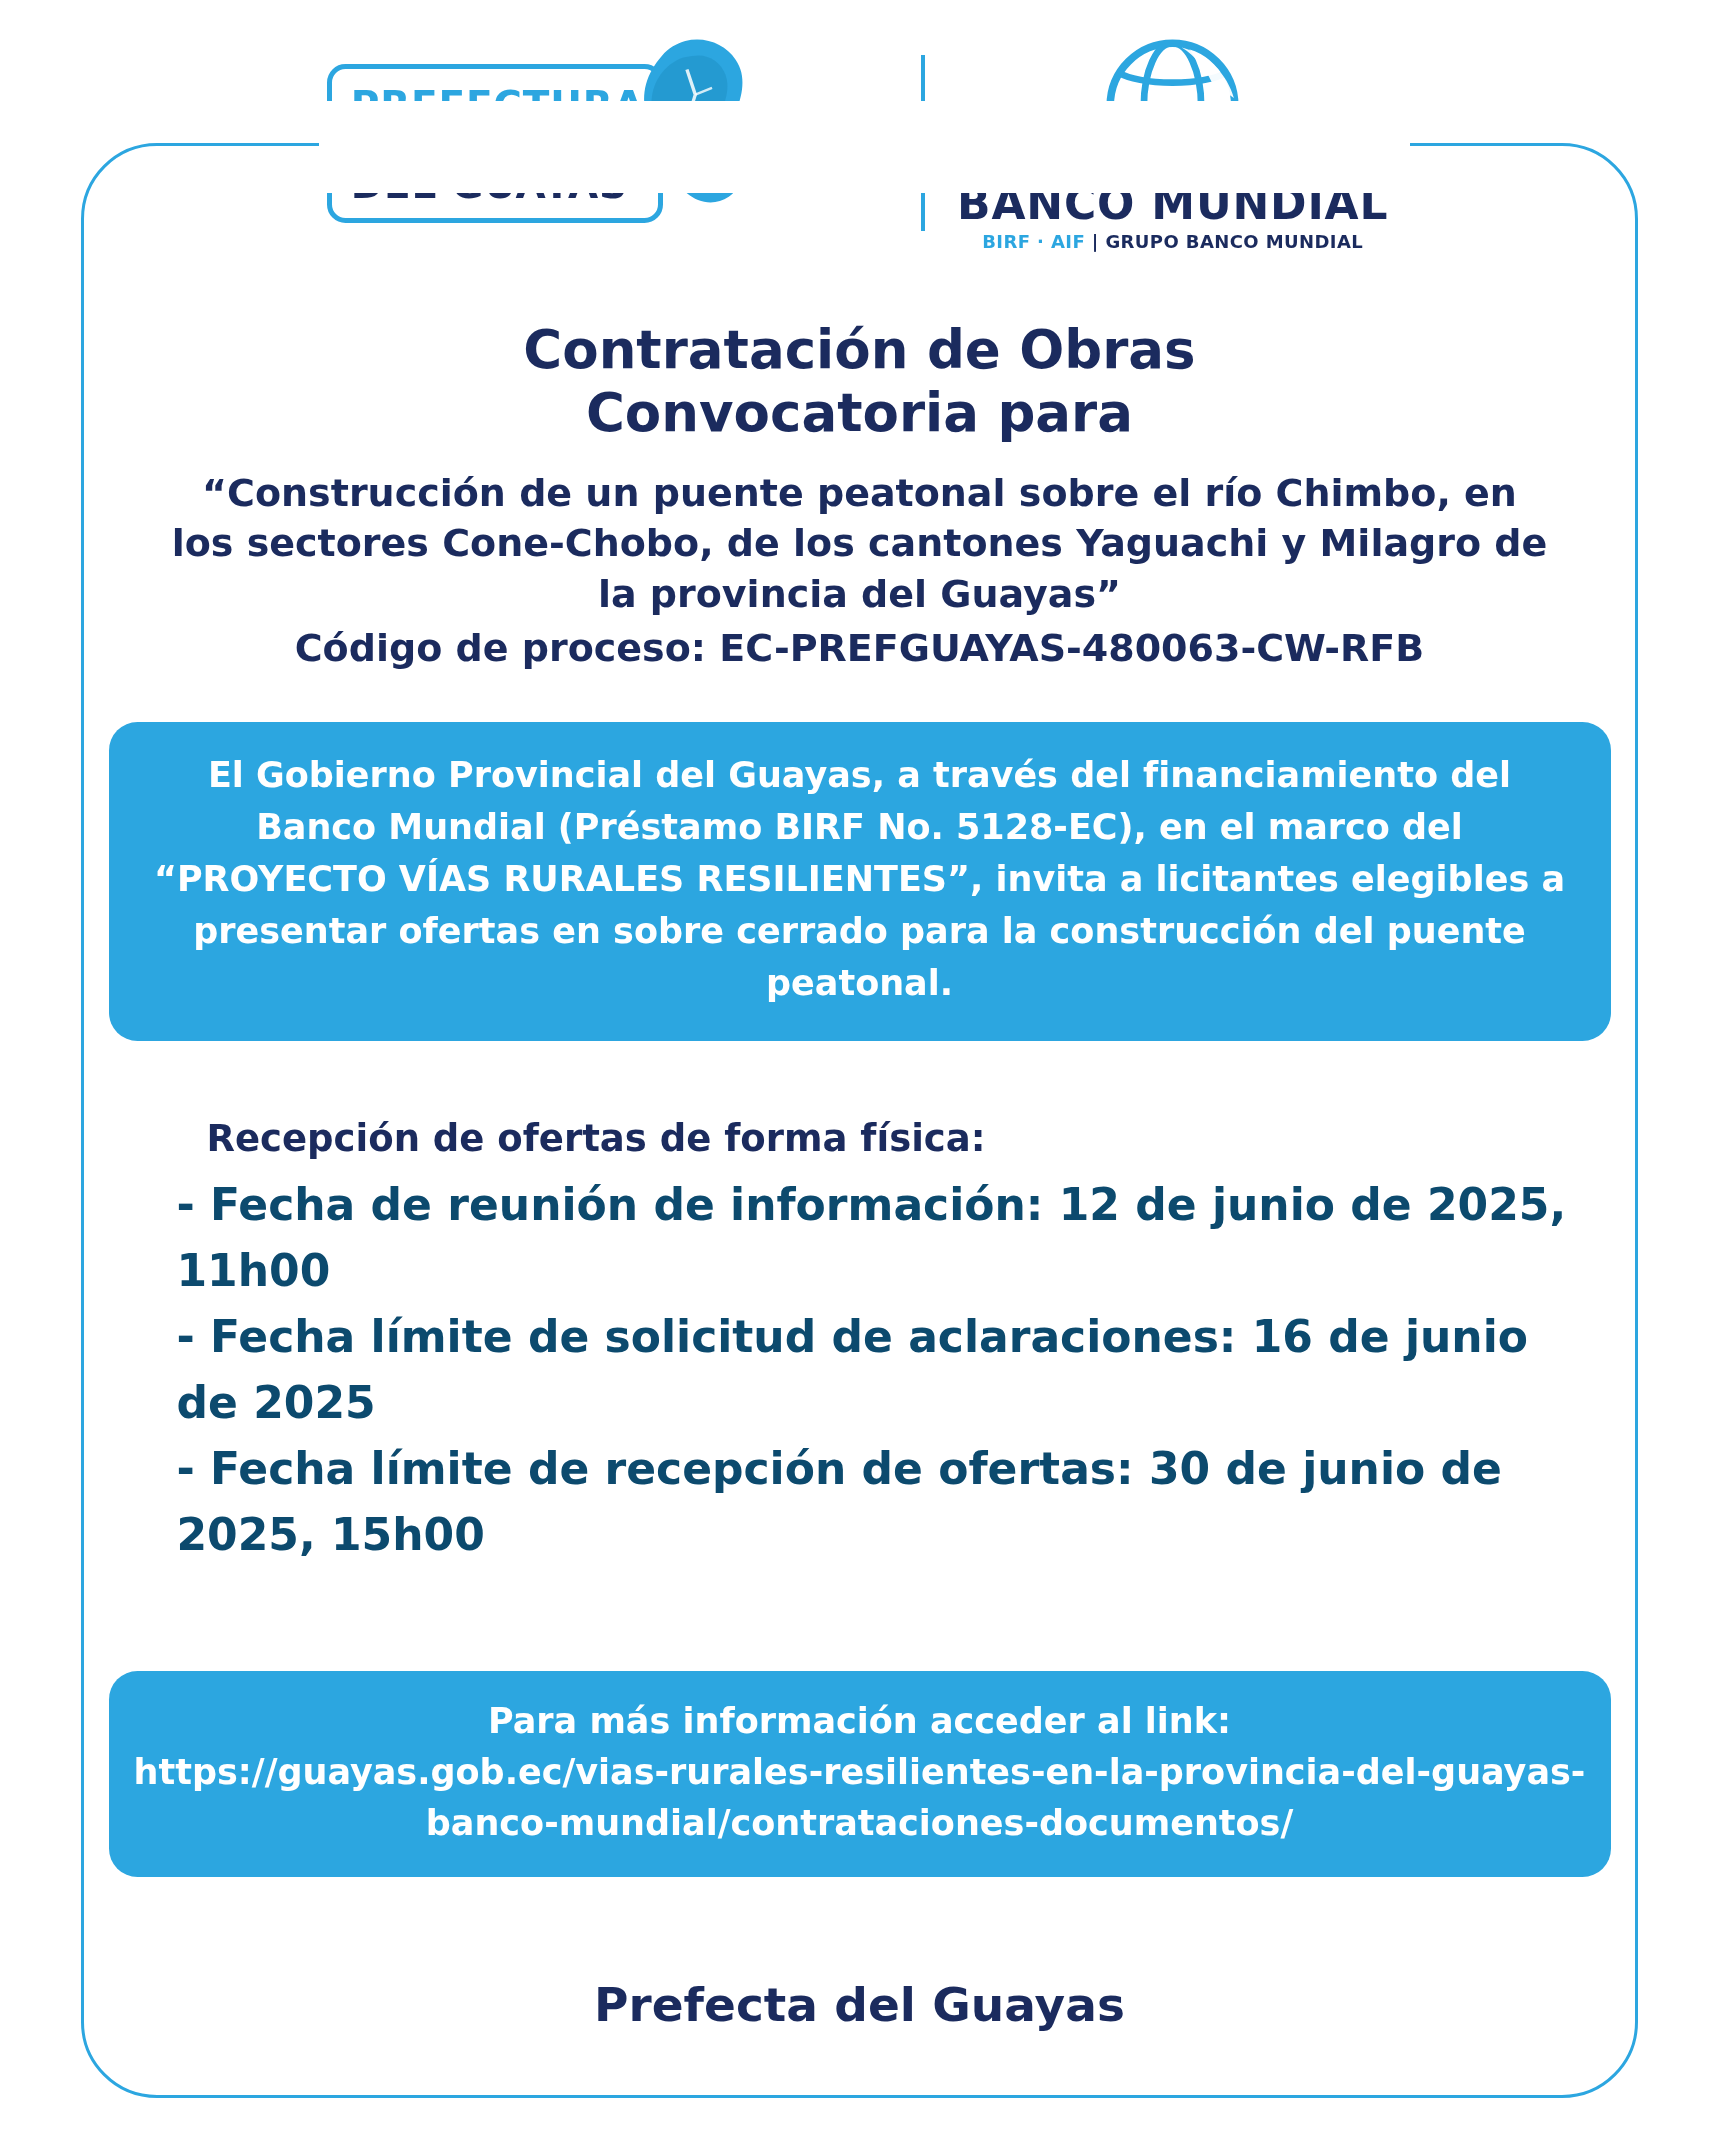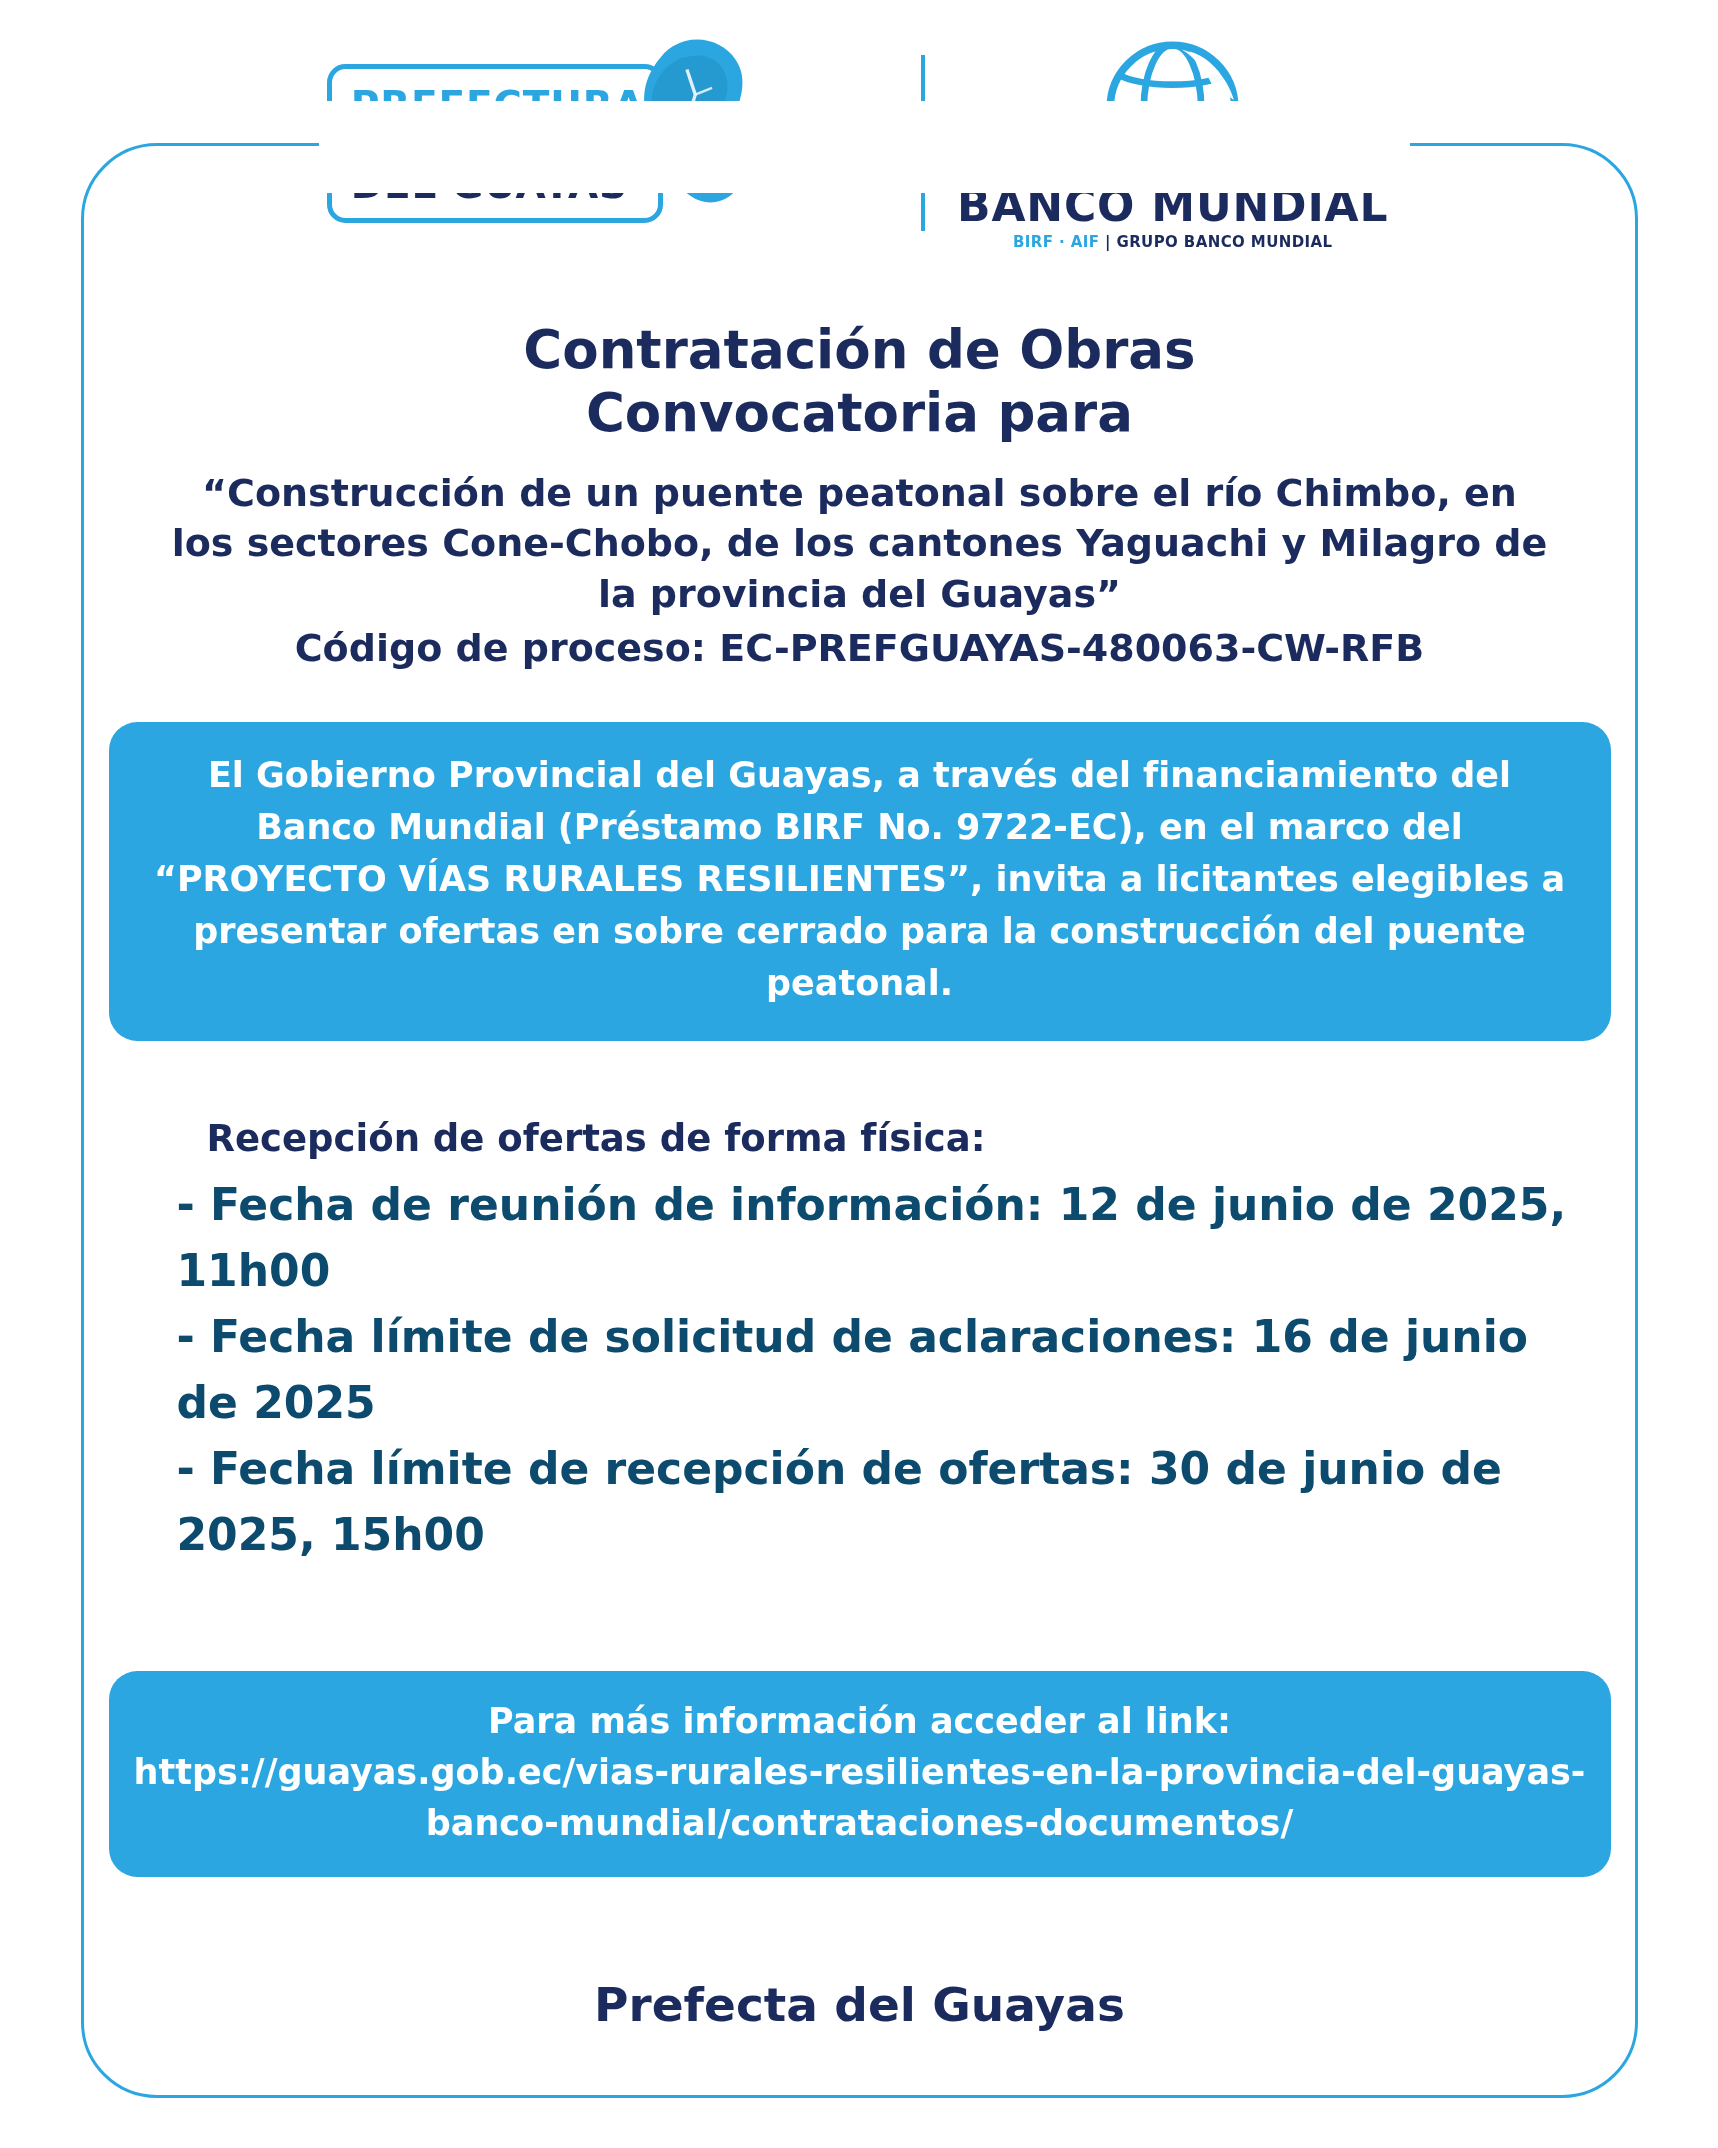--- a/index.html
+++ b/index.html
@@ -122,21 +122,21 @@
   .wb-name {
     font-size: 44px;
     font-weight: 700;
     letter-spacing: 0.8px;
     color: #1b2b5e;
     line-height: 1;
     text-align: right;
   }
   .wb-sub {
     margin-top: 5px;
-    font-size: 15px;
+    font-size: 18px;
     font-weight: 700;
     letter-spacing: 0.4px;
     color: #1b2b5e;
   }
   .wb-sub .birf { color: #2ca6e0; }
 
   
   .content {
     position: absolute;
     left: 81px;
@@ -298,21 +298,21 @@
 <div class="content">
 
   <div class="title">
     <div>Contratación de Obras</div>
     <div>Convocatoria para</div>
   </div>
 
   <div class="subtitle">“Construcción de un puente peatonal sobre el río Chimbo, en los sectores Cone-Chobo, de los cantones Yaguachi y Milagro de la provincia del Guayas”</div>
   <div class="code-line">Código de proceso: EC-PREFGUAYAS-480063-CW-RFB</div>
 
-  <div class="blue-box">El Gobierno Provincial del Guayas, a través del financiamiento del Banco Mundial (Préstamo BIRF No. 9722-EC), en el marco del “PROYECTO VÍAS RURALES RESILIENTES”, invita a licitantes elegibles a presentar ofertas en sobre cerrado para la construcción del puente peatonal.</div>
+  <div class="blue-box">El Gobierno Provincial del Guayas, a través del financiamiento del Banco Mundial (Préstamo BIRF No. 5128-EC), en el marco del “PROYECTO VÍAS RURALES RESILIENTES”, invita a licitantes elegibles a presentar ofertas en sobre cerrado para la construcción del puente peatonal.</div>
 
   <div class="dates">
     <div class="dates-head">Recepción de ofertas de forma física:</div>
     <div class="dates-item">- Fecha de reunión de información: 12 de junio de 2025, 11h00</div>
     <div class="dates-item">- Fecha límite de solicitud de aclaraciones: 16 de junio de 2025</div>
     <div class="dates-item">- Fecha límite de recepción de ofertas: 30 de junio de 2025, 15h00</div>
   </div>
 
   <div class="link-box">
     <div>Para más información acceder al link:</div>

